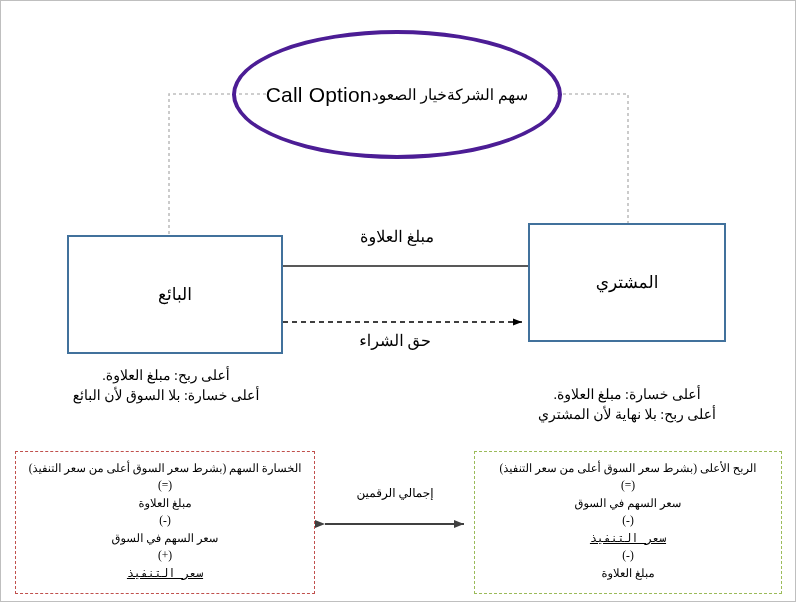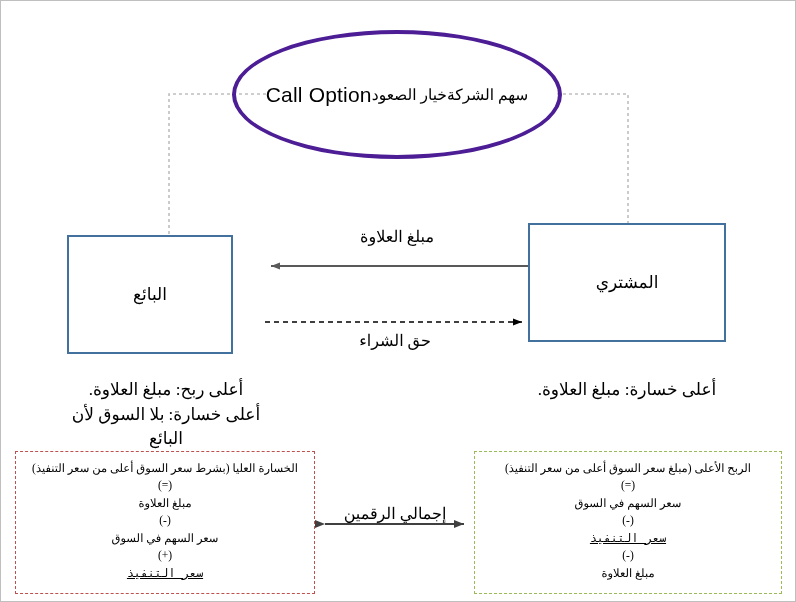--- a/index.html
+++ b/index.html
@@ -62,34 +62,33 @@
     box-sizing: border-box;
     background: #ffffff;
     display: flex;
     align-items: center;
     justify-content: center;
   }
   .actor-box .label {
     font-size: 17px;
     color: #000000;
   }
-  #box-seller  { left: 66px;  top: 234px; width: 166px; height: 119px; }
+  #box-seller  { left: 66px;  top: 234px; width: 216px; height: 119px; }
   #box-buyer   { left: 527px; top: 222px; width: 198px; height: 119px; }
   
   .note {
     position: absolute;
     width: 210px;
     text-align: center;
-    font-size: 17px;
+    font-size: 14px;
     line-height: 1.45;
     color: #000000;
-    margin-top: 12px;
   }
   #note-seller { left: 60px;  top: 365px; }
-  #note-buyer  { left: 521px; top: 365px; }
+  #note-buyer  { left: 521px; top: 384px; }
   
   .flow-label {
     position: absolute;
     width: 260px;
     text-align: center;
     font-size: 16px;
     color: #000000;
   }
   #label-premium { left: 266px; top: 226px; }
   #label-right   { left: 264px; top: 330px; }
@@ -113,24 +112,24 @@
     border: 1px dashed #9bbb59;
   }
   .payoff-title { white-space: nowrap; }
   .payoff-row   { white-space: nowrap; }
   .payoff-row.op { font-family: "Liberation Serif", "DejaVu Serif", serif; }
   .underline { text-decoration: underline; font-family: Liberation Mono, monospace; }
   
   #center-note {
     position: absolute;
     left: 318px;
-    top: 502px;
+    top: 484px;
     width: 152px;
     text-align: center;
-    font-size: 16px;
+    font-size: 12px;
     line-height: 1.4;
     color: #000000;
   }
 </style>
 </head>
 <body>
 
 <div id="canvas">
 
   <svg id="wires" viewBox="0 0 796 602" width="796" height="602">
@@ -187,34 +186,35 @@
   <div class="flow-label" id="label-premium">مبلغ العلاوة</div>
   <div class="flow-label" id="label-right">حق الشراء</div>
 
   <div class="note" id="note-seller">
     <div>أعلى ربح: مبلغ العلاوة.</div>
     <div>أعلى خسارة: بلا السوق لأن البائع</div>
   </div>
 
   <div class="note" id="note-buyer">
     <div>أعلى خسارة: مبلغ العلاوة.</div>
+    <div>أعلى ربح: بلا نهاية لأن المشتري</div>
   </div>
 
   <div class="payoff-box" id="payoff-loss">
-    <div class="payoff-title">الخسارة العليا (بشرط سعر السوق أعلى من سعر التنفيذ)</div>
+    <div class="payoff-title">الخسارة السهم (بشرط سعر السوق أعلى من سعر التنفيذ)</div>
     <div class="payoff-row op">(=)</div>
     <div class="payoff-row">مبلغ العلاوة</div>
     <div class="payoff-row op">(-)</div>
     <div class="payoff-row">سعر السهم في السوق</div>
     <div class="payoff-row op">(+)</div>
     <div class="payoff-row underline">سعر التنفيذ</div>
   </div>
 
   <div class="payoff-box" id="payoff-gain">
-    <div class="payoff-title">الربح الأعلى (مبلغ سعر السوق أعلى من سعر التنفيذ)</div>
+    <div class="payoff-title">الربح الأعلى (بشرط سعر السوق أعلى من سعر التنفيذ)</div>
     <div class="payoff-row op">(=)</div>
     <div class="payoff-row">سعر السهم في السوق</div>
     <div class="payoff-row op">(-)</div>
     <div class="payoff-row underline">سعر التنفيذ</div>
     <div class="payoff-row op">(-)</div>
     <div class="payoff-row">مبلغ العلاوة</div>
   </div>
 
   <div id="center-note">
     <div>إجمالي الرقمين</div>

